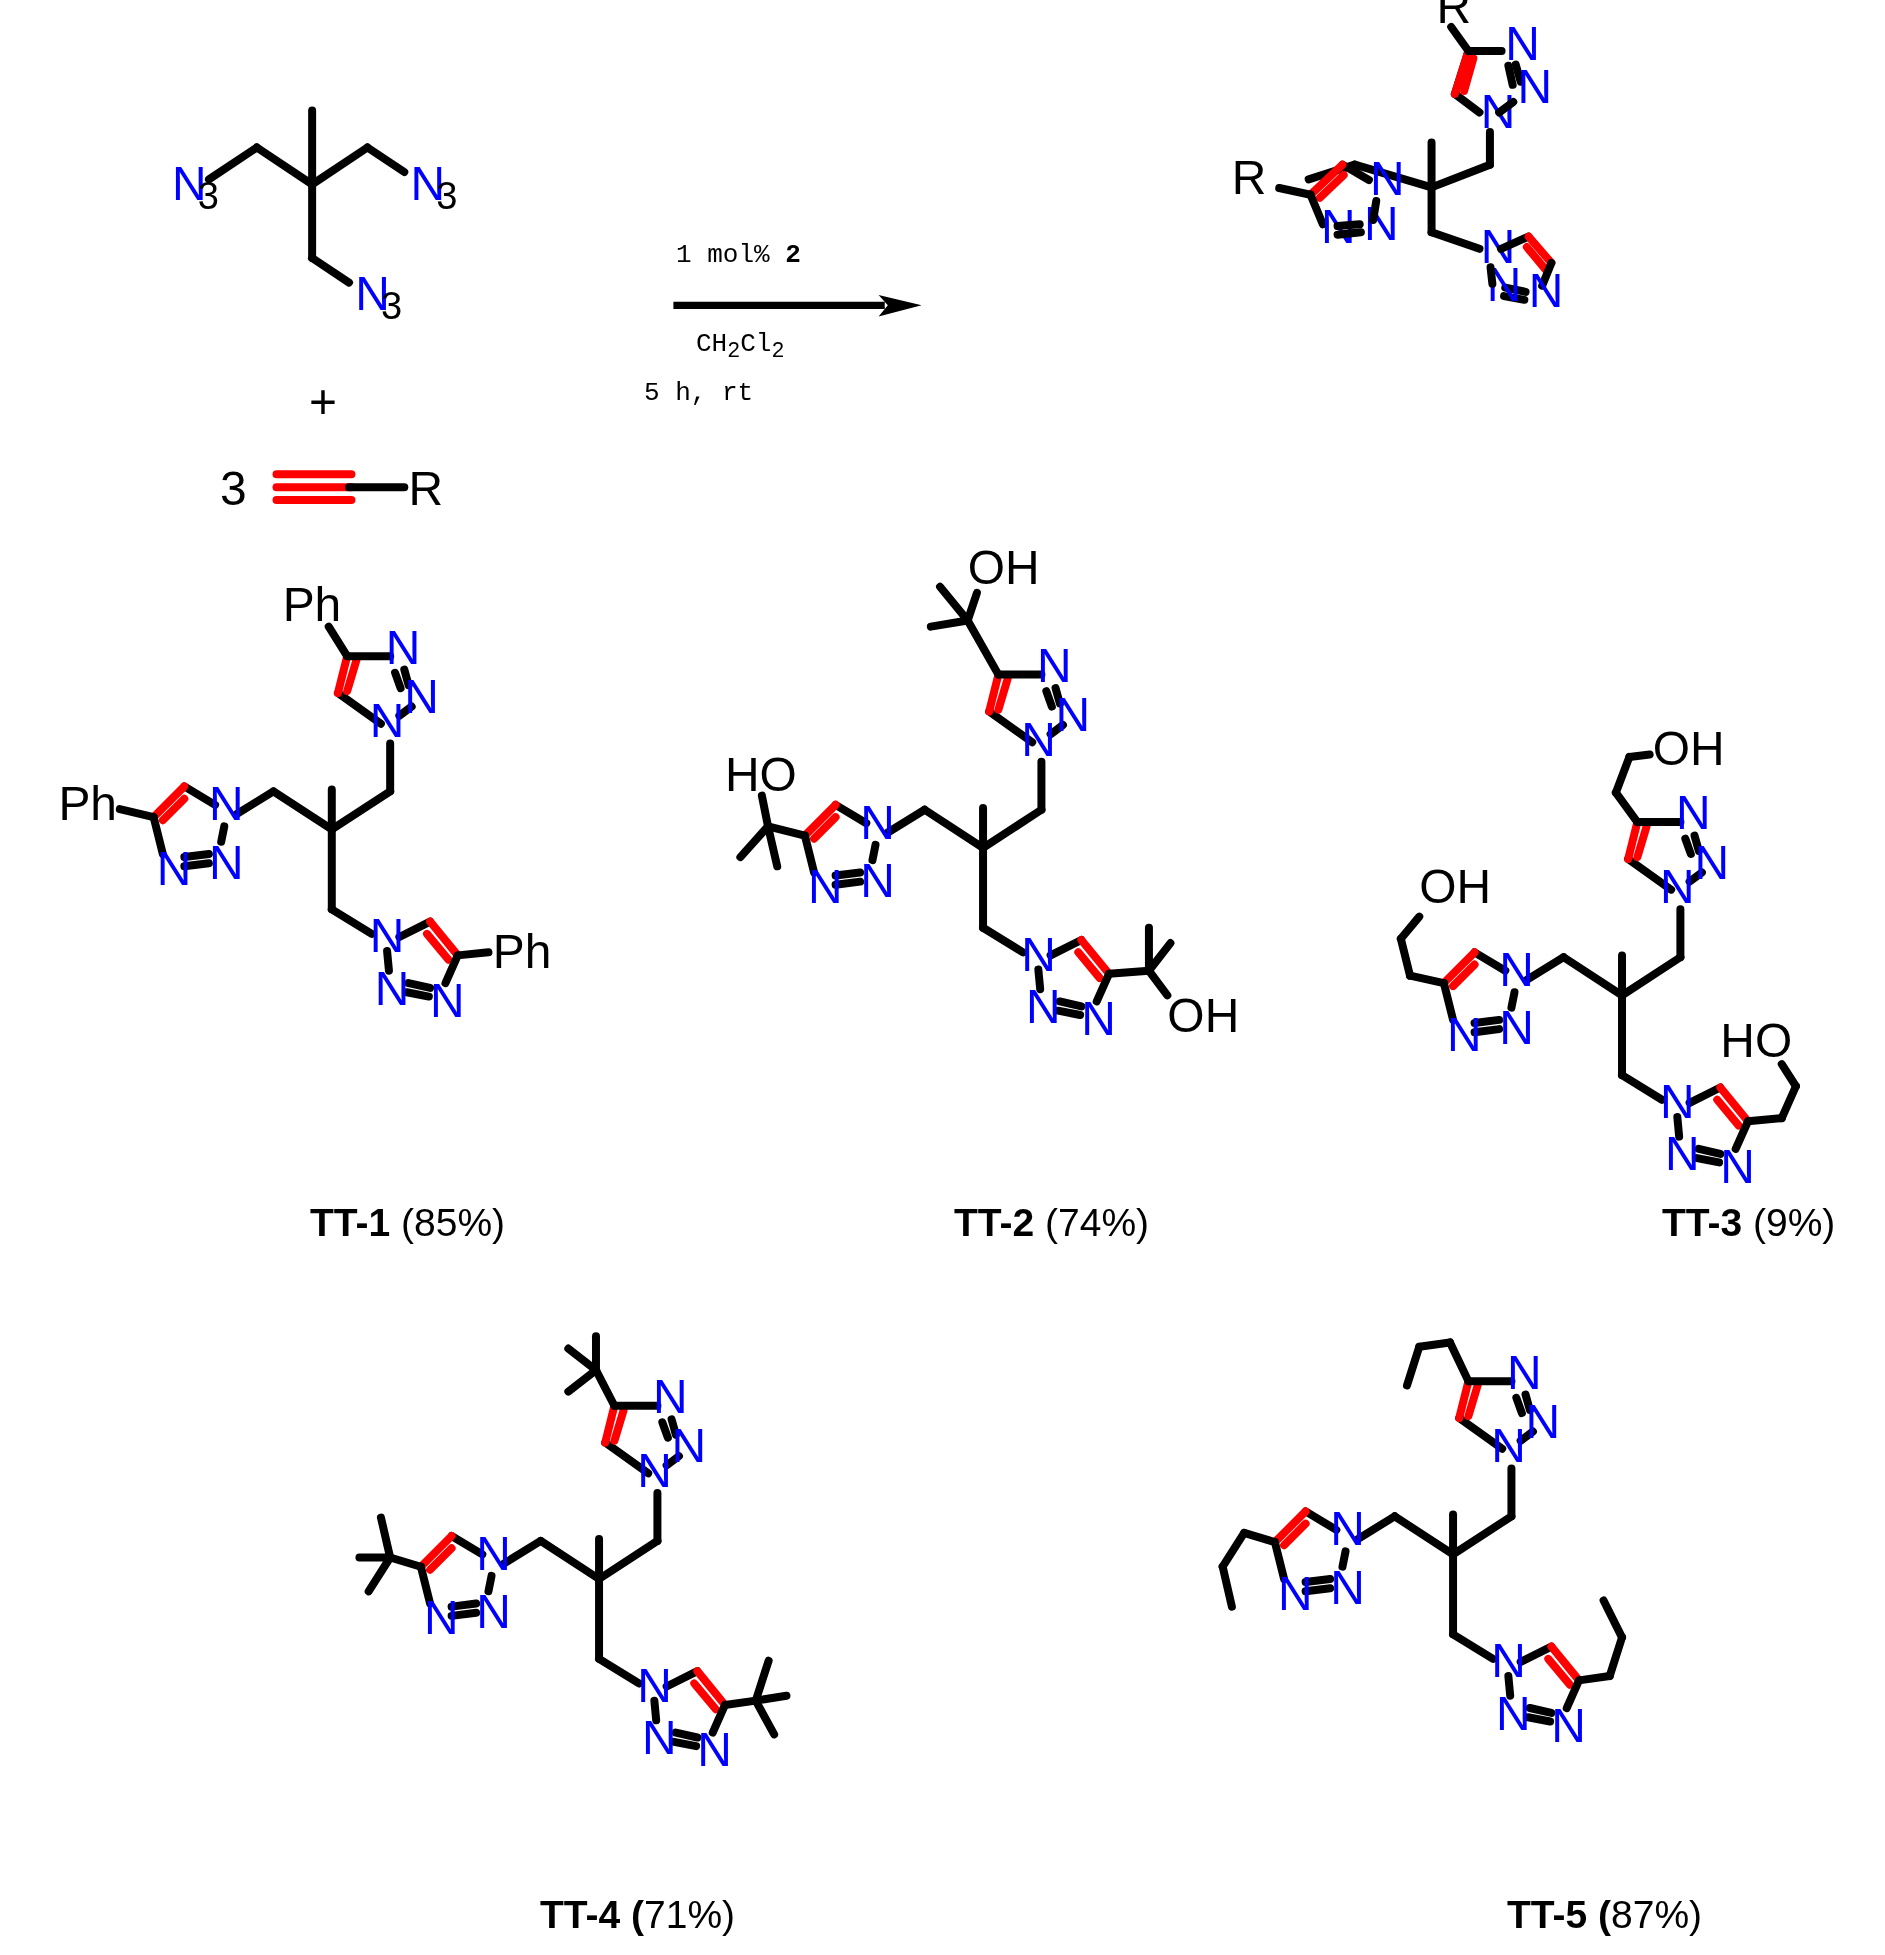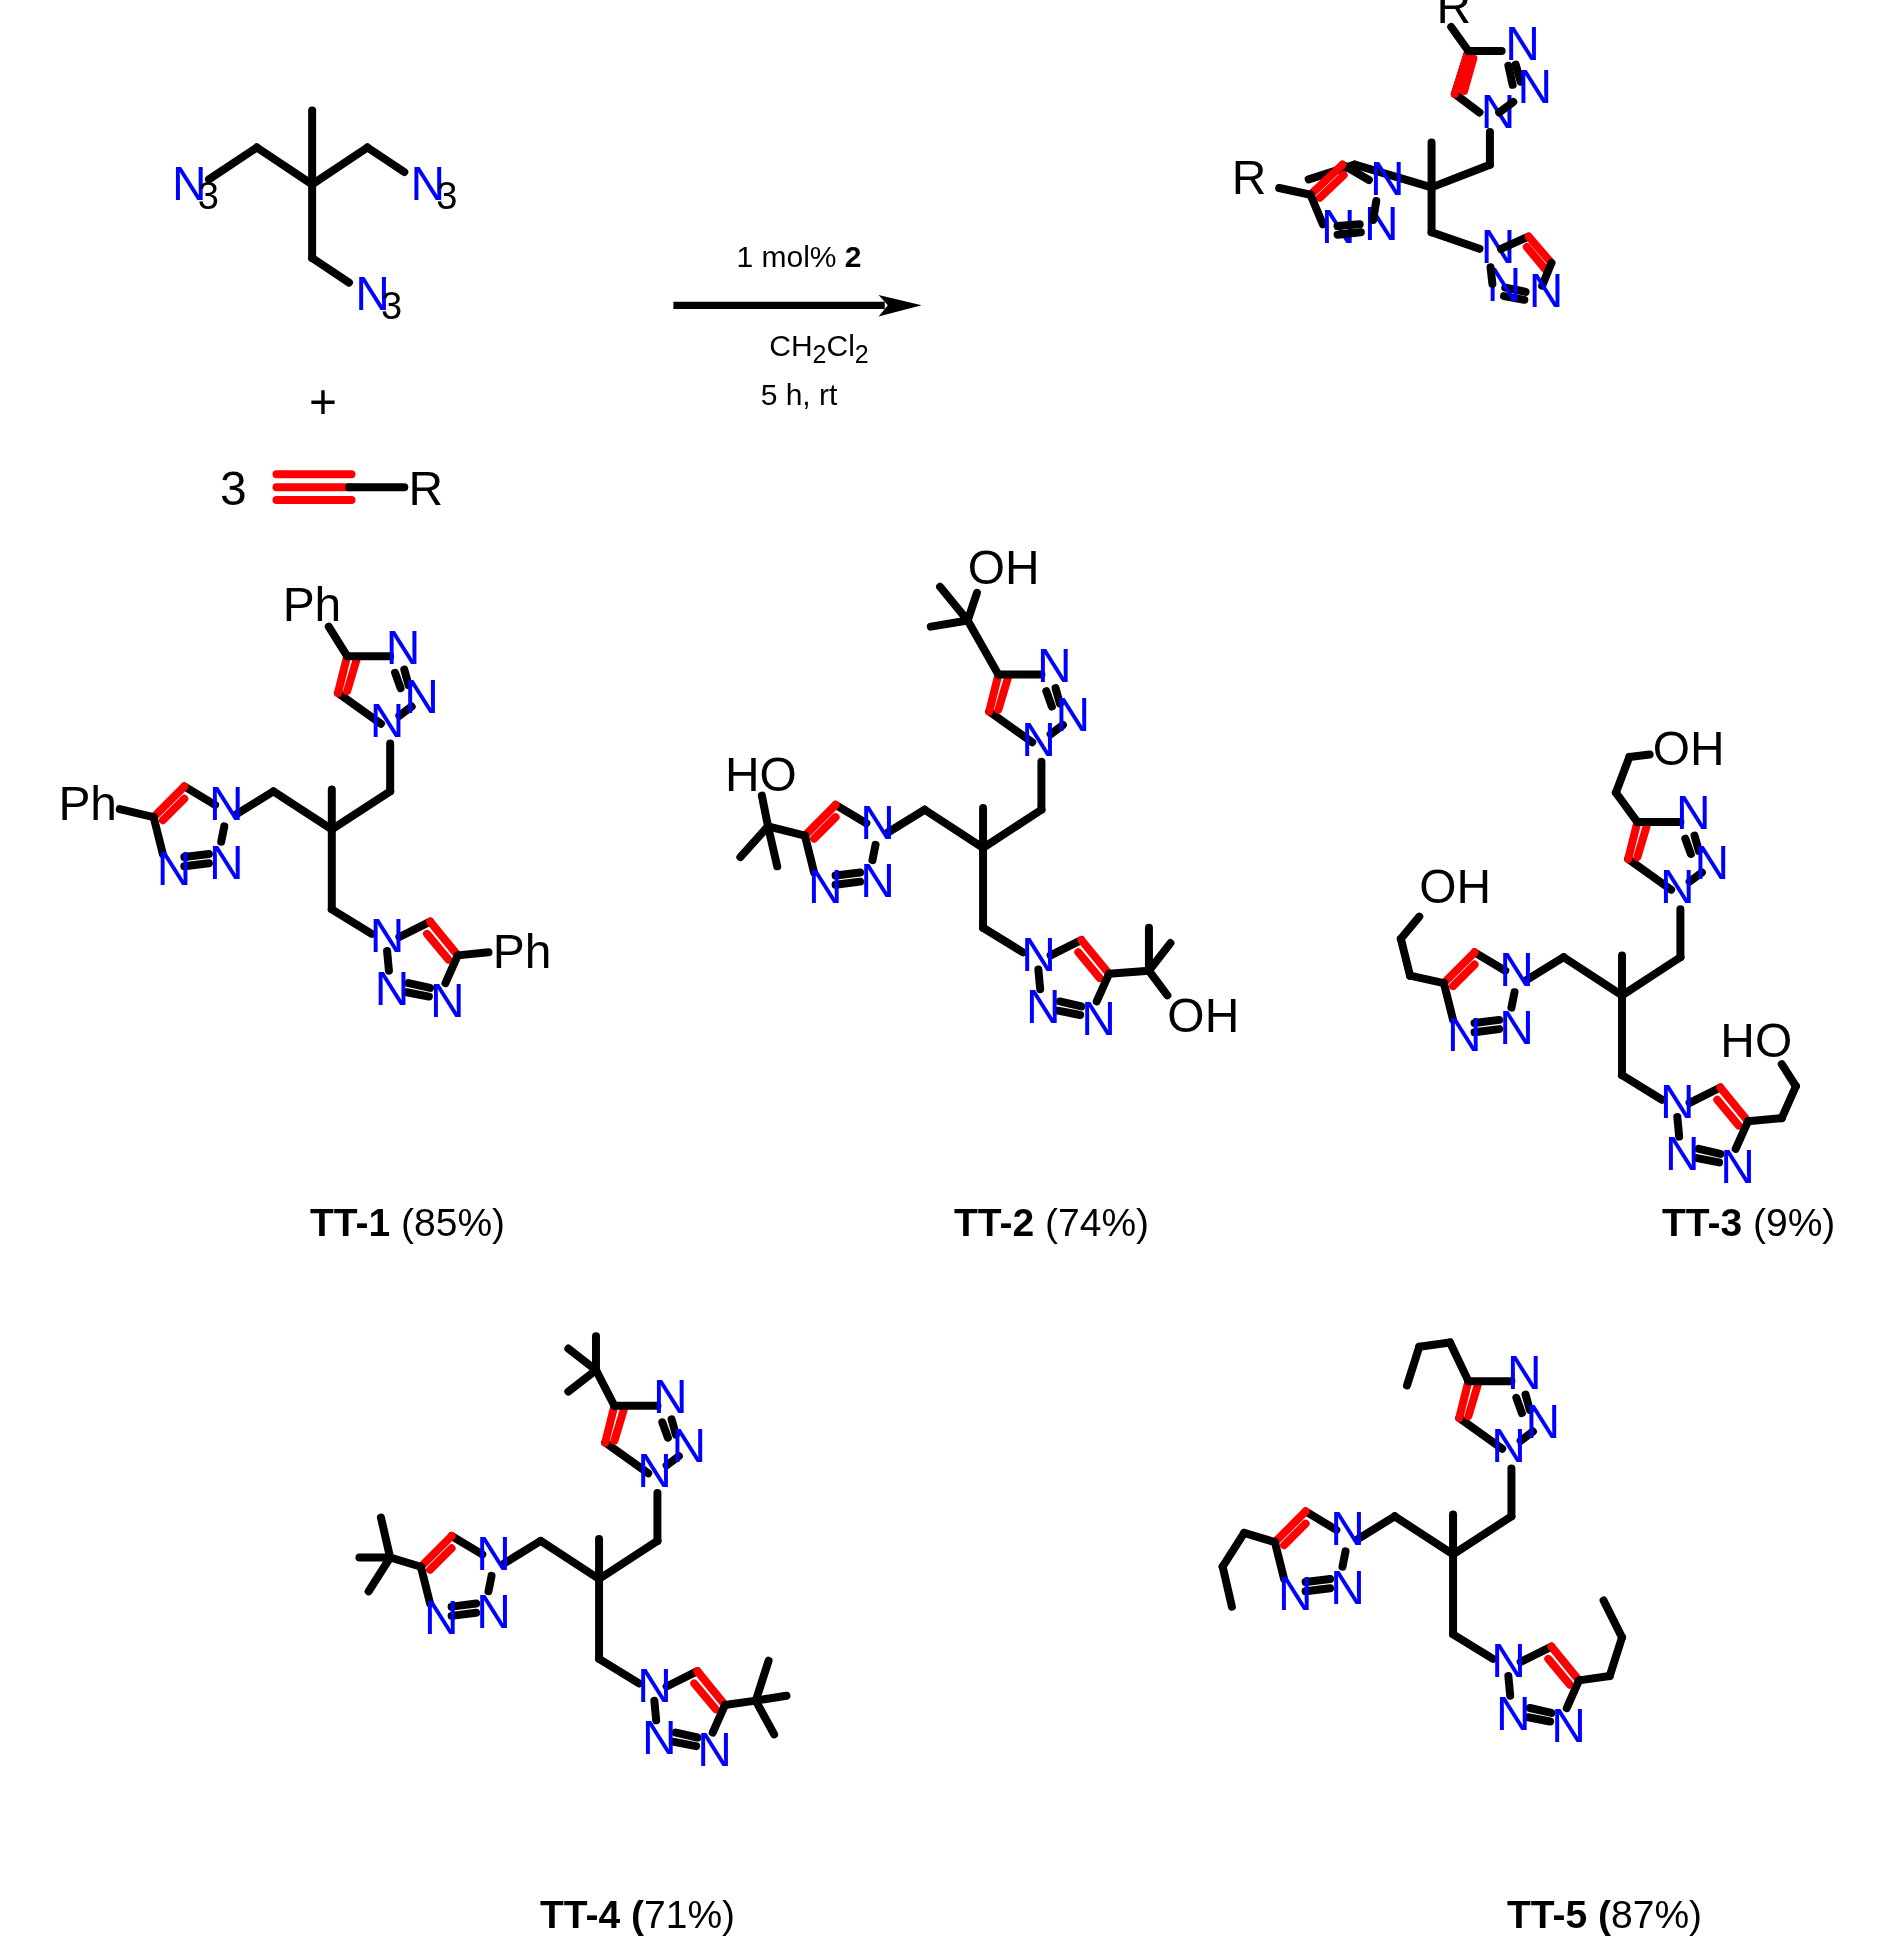--- a/index.html
+++ b/index.html
@@ -5,21 +5,21 @@
   html,body{margin:0;padding:0;background:#ffffff;}
   body{width:1885px;height:1955px;position:relative;overflow:hidden;font-family:"Liberation Sans",sans-serif;}
   svg{position:absolute;left:0;top:0;}
   .b{stroke:#000;stroke-width:13;stroke-linecap:round;fill:none;}
   .r{stroke:#ff0000;stroke-width:13;stroke-linecap:round;fill:none;}
   .n{fill:#0000ff;font-size:78px;font-family:"Liberation Sans",sans-serif;}
   .t{fill:#000;font-size:78px;font-family:"Liberation Sans",sans-serif;}
   .sub{font-size:62px;}
   .lbl{position:absolute;font-size:39px;color:#000;white-space:nowrap;font-family:"Liberation Sans",sans-serif;}
   .lbl b{font-weight:bold;margin-top:24px;}
-  .cond{position:absolute;font-size:30px;color:#000;text-align:center;white-space:nowrap;font-family:Liberation Sans, sans-serif;}
+  .cond{position:absolute;font-size:26px;color:#000;white-space:nowrap;font-family:Liberation Mono, monospace;}
 </style>
 </head>
 <body>
 
 <svg width="1885" height="1955" viewBox="0 0 3068 3182">
 
   <g>
     <line class="b" x1="508" y1="180" x2="508" y2="300"></line>
     <line class="b" x1="508" y1="300" x2="418" y2="240"></line>
     <line class="b" x1="418" y1="240" x2="340" y2="292"></line>
@@ -100,21 +100,21 @@
   </g>
 </svg>
 
 <div class="cond" style="left:676px;top:240px;width:246px;">
   <span>1 mol%</span>
   <b>2</b>
 </div>
 <div class="cond" style="left:696px;top:329px;width:246px;">
   <span>CH</span><sub>2</sub><span>Cl</span><sub>2</sub>
 </div>
-<div class="cond" style="left:676px;top:378px;width:246px;">5 h, rt</div>
+<div class="cond" style="left:644px;top:378px;width:246px;">5 h, rt</div>
 
 <svg width="1885" height="1955" viewBox="0 0 3068 3182">
   <defs>
 
     <g id="core">
       <line class="b" x1="0" y1="-65" x2="0" y2="0"></line>
       <line class="b" x1="0" y1="0" x2="-95" y2="-62"></line>
       <line class="b" x1="-95" y1="-62" x2="-155" y2="-25"></line>
       <line class="b" x1="0" y1="0" x2="95" y2="-62"></line>
       <line class="b" x1="95" y1="-62" x2="95" y2="-140"></line>

